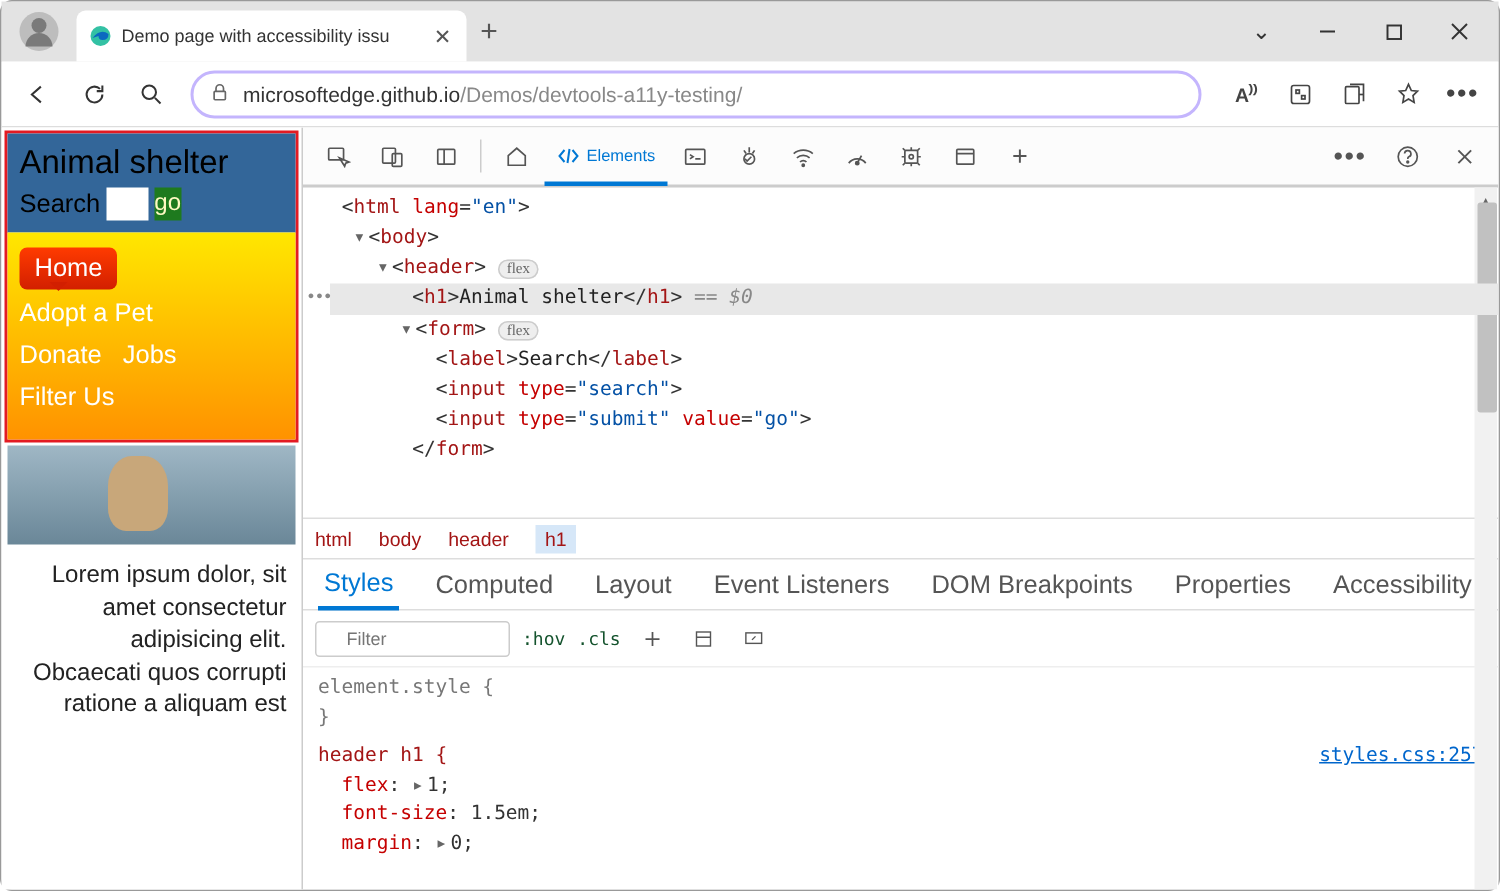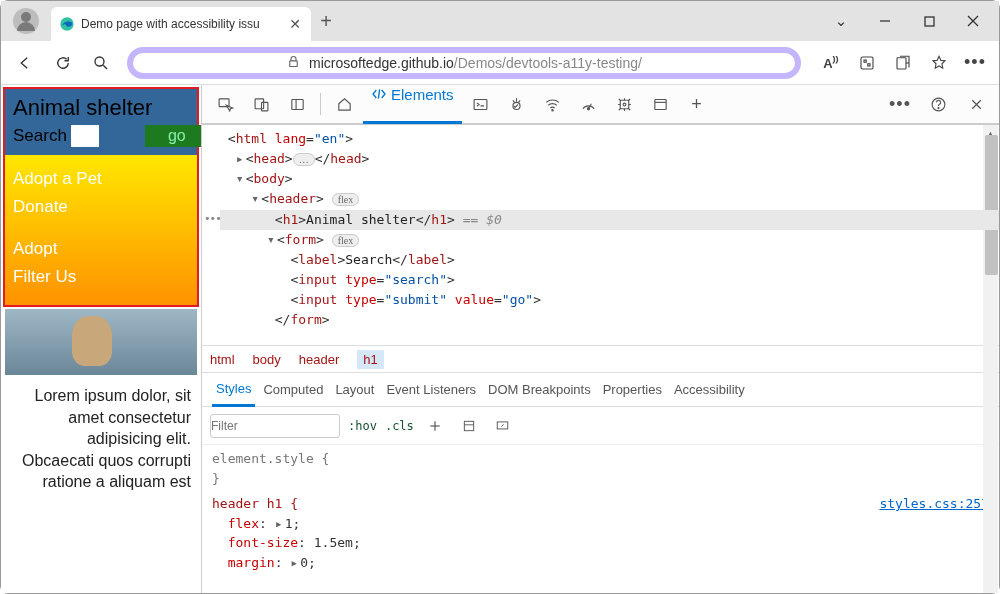--- a/index.html
+++ b/index.html
@@ -18,55 +18,55 @@
 .newtab { width: 30px; text-align: center; font-size: 20px; color: #555; }
 .spacer { flex: 1; }
 .winbtns { display: flex; gap: 0; margin-right: 4px; align-items:center;}
 .winbtn { width: 44px; height: 30px; display: flex; align-items: center; justify-content: center; color: #333; font-size: 14px; }
 .chev { font-size: 15px; }
 
 
 .addrbar { height: 44px; background: #fff; border-bottom: 1px solid #ddd; display: flex; align-items: center; padding: 0 6px; gap: 2px; }
 .iconbtn { width: 36px; height: 36px; display:flex; align-items:center; justify-content:center; color:#444; }
 .iconbtn svg { width:18px; height:18px; }
-.urlbox { flex: 1; height: 32px; border: 6px solid #c4b5fd; border-radius: 16px; display:flex; align-items:center; padding: 0 10px; gap:8px; margin: 0 6px; justify-content: center;}
+.urlbox { flex: 1; height: 32px; border: 2px solid #c4b5fd; border-radius: 16px; display:flex; align-items:center; padding: 0 10px; gap:8px; margin: 0 6px;}
 .lock svg { width:15px; height:15px; color:#666;}
 .url { font-size: 14px; color: #888; }
 .url .host { color: #333; }
 .rightctrls { display:flex; gap:0; margin-left:4px;}
 .menu-dots { font-size: 18px; letter-spacing: 1px; }
 
 
 .content { flex: 1; display: flex; background: #fff; overflow: hidden; }
 
 
 .page { width: 200px; background: #fff; overflow: hidden; display:flex; flex-direction:column; padding-bottom:4px;}
 .highlight-box { border: 2px solid #e31b23; margin: 2px; }
 .page-header { background: #336699; color: #fff; padding: 6px 8px 8px; }
 .page-h1 { font-size: 22px; font-weight: normal; color: #000; margin-bottom: 4px; }
 .search-row { display:flex; align-items:center; gap:4px;}
 .search-label { color:#000; font-size:17px;}
 .search-input { width: 28px; height:22px; background:#fff; border:none;}
-.gobtn { background:#1e7a1e; color:#86efac; border:none; padding:2px 23px; font-size:16px;margin-left:42px;}
+.gobtn { background:#1e7a1e; color:#fef9c3; border:none; padding:2px 0; font-size:16px;}
 .nav { background: linear-gradient(180deg, #ffe700 0%, #ffb400 60%, #ff9200 100%); padding: 10px 8px 14px; }
 .nav-item { color:#fff; font-size:17px; padding:4px 0; display:inline-block;}
 .nav-home { background: linear-gradient(180deg,#ff3b00,#d21f00); padding:4px 10px; border-radius:5px; position:relative; margin-bottom:2px;}
 .nav-home::after { content:""; position:absolute; left:20px; bottom:-7px; border:6px solid transparent; border-top-color:#d21f00;}
-.nav-row { display:flex; gap:14px;flex-direction:column;}
+.nav-row { display:flex; gap:14px;}
 .catimg { height: 66px; background: linear-gradient(180deg,#9fb7c5,#6a8798); margin: 0 4px; position:relative; overflow:hidden;}
 .catimg::before{content:"";position:absolute;left:35%;top:10%;width:40px;height:50px;background:#c8a77a;border-radius:40% 40% 30% 30%;}
 .lorem { font-size: 16px; color:#222; padding: 10px 10px 0; line-height:1.35;text-align:right;}
 
 
 .devtools { flex:1; display:flex; flex-direction:column; border-left: 1px solid #ccc; font-family: "Segoe UI", Arial, sans-serif; position:relative;}
 .dt-toolbar { height: 40px; border-bottom: 2px solid #ccc; display:flex; align-items:center; padding: 0 6px; gap: 2px; background:#fcfcfc;}
 .dt-tool { width:34px; height:34px; display:flex; align-items:center; justify-content:center; color:#555;}
 .dt-tool svg { width:17px; height:17px; }
 .dt-sep { width:1px; height:22px; background:#ccc; margin:0 4px;}
-.dt-tab { padding: 0 8px; height:38px; display:flex; align-items:flex-start; gap:4px; color:#555; font-size:15px;}
+.dt-tab { padding: 0 8px; height:38px; display:flex; align-items:center; gap:4px; color:#555; font-size:11px;}
 .dt-tab.active { border-bottom: 3px solid #0078d4; color:#0078d4; margin-bottom:-2px;}
 .dt-right { margin-left:auto; display:flex; align-items:center; gap:4px;}
 
 .dom { flex: 0 0 220px; overflow:auto; font-family: Consolas, monospace; font-size: 13px; padding: 4px 0 4px 18px; line-height:1.55; position:relative; color:#333;}
 .dom .tag { color:#a31515;}
 .dom .attr { color:#c50000;}
 .dom .val { color:#0451a5;}
 .dom .txt { color:#222;}
 .dom .meta { color:#888; font-style:italic;}
 .dom .gray { color:#777;}
@@ -76,26 +76,26 @@
 .dom-line.sel { background:#e8e8e8;}
 .dom-dots { position:absolute; left:2px; color:#888; font-size:11px; letter-spacing:-1px;}
 .dom-scrollbar { position:absolute; right:1px; top:40px; width:15px; bottom:0; background:#f1f1f1;}
 .dom-thumb { position:absolute; right:1px; top:50px; width:13px; height:140px; background:#c1c1c1; border-radius:2px;}
 .dom-arrow { position:absolute; right:1px; width:15px; height:15px; display:flex; align-items:center; justify-content:center; color:#666; font-size:9px;}
 
 .crumbs { height: 28px; border-top:1px solid #ddd; border-bottom:1px solid #ddd; display:flex; align-items:center; padding:0 8px; gap:18px; font-size:13px;}
 .crumb { color:#a31515;}
 .crumb.sel { background:#d6e7f8; padding:2px 6px;}
 
-.styles-tabs { height: 34px; border-bottom:1px solid #ddd; display:flex; align-items:center; gap:4px; padding:0 10px; font-size:13px; color:#555;}
+.styles-tabs { height: 34px; border-bottom:1px solid #ddd; display:flex; align-items:center; gap:20px; padding:0 10px; font-size:17px; color:#555;}
 .styles-tab { padding: 0 4px; height:33px; display:flex; align-items:center;}
 .styles-tab.active { color:#0078d4; border-bottom:3px solid #0078d4; margin-bottom:-1px;}
 
 .styles-filter { height: 38px; display:flex; align-items:center; padding:0 8px; gap:8px; border-bottom:1px solid #eee;}
-.filter-input { width:130px; height:24px; border:1px solid #ccc; border-radius:3px; padding:0 0; font-size:12px;}
+.filter-input { width:130px; height:24px; border:1px solid #ccc; border-radius:3px; padding:0 20px; font-size:12px;}
 .filt-btn { font-family:Consolas,monospace; font-size:12px; color:#14532d;}
 .filt-icon { width:26px; display:flex; justify-content:center; color:#555;}
 
 .styles-body { flex:1; font-family:Consolas,monospace; font-size:13px; padding:4px 10px; color:#333; line-height:1.5; overflow:hidden;}
 .sel-name { color:#777;margin-top:48px;}
 .rule-sel { color:#a31515;}
 .prop { color:#c50000;}
 .pval { color:#333;}
 .link { color:#0066cc; text-decoration:underline; float:right; font-family:Consolas,monospace;}
 .tri2 { color:#666; display:inline-block; width:10px;}
@@ -193,24 +193,25 @@
       <div class="highlight-box">
         <div class="page-header">
           <div class="page-h1">Animal shelter</div>
           <div class="search-row">
             <span class="search-label">Search</span>
             <input class="search-input" style="">
             <button class="gobtn">go</button>
           </div>
         </div>
         <div class="nav">
+          <div><span class="nav-item nav-home">Home</span></div>
           <div><span class="nav-item">Adopt a Pet</span></div>
           <div class="nav-row">
             <span class="nav-item">Donate</span>
-            <span class="nav-item">Adopt</span>
+            <span class="nav-item">Jobs</span>
           </div>
           <div><span class="nav-item">Filter Us</span></div>
         </div>
       </div>
       <div class="catimg"></div>
       <div class="lorem">Lorem ipsum dolor, sit amet consectetur adipisicing elit. Obcaecati quos corrupti ratione a aliquam est</div>
     </div>
 
     <div class="devtools">
       <div class="dom-scrollbar"></div>
@@ -302,21 +303,20 @@
               <svg viewBox="0 0 24 24" stroke="#555" stroke-width="1.8">
                 <line x1="6" y1="6" x2="18" y2="18"></line>
                 <line x1="18" y1="6" x2="6" y2="18"></line>
               </svg>
             </div>
         </div>
       </div>
 
       <div class="dom">
 <div class="dom-line"> &lt;<span class="tag">html</span> <span class="attr">lang</span>=<span class="val">"en"</span>&gt;</div>
-<div class="dom-line">  <span class="tri">▸</span>&lt;<span class="tag">head</span>&gt;<span class="pill">…</span>&lt;/<span class="tag">head</span>&gt;</div>
 <div class="dom-line">  <span class="tri">▾</span>&lt;<span class="tag">body</span>&gt;</div>
 <div class="dom-line">    <span class="tri">▾</span>&lt;<span class="tag">header</span>&gt; <span class="pill">flex</span></div>
 <div class="dom-line sel"><span class="dom-dots">•••</span>       &lt;<span class="tag">h1</span>&gt;<span class="txt">Animal shelter</span>&lt;/<span class="tag">h1</span>&gt;<span class="meta"> == $0</span></div>
 <div class="dom-line">      <span class="tri">▾</span>&lt;<span class="tag">form</span>&gt; <span class="pill">flex</span></div>
 <div class="dom-line">         &lt;<span class="tag">label</span>&gt;<span class="txt">Search</span>&lt;/<span class="tag">label</span>&gt;</div>
 <div class="dom-line">         &lt;<span class="tag">input</span> <span class="attr">type</span>=<span class="val">"search"</span>&gt;</div>
 <div class="dom-line">         &lt;<span class="tag">input</span> <span class="attr">type</span>=<span class="val">"submit"</span> <span class="attr">value</span>=<span class="val">"go"</span>&gt;</div>
 <div class="dom-line">       &lt;/<span class="tag">form</span>&gt;</div>
 
       </div>

